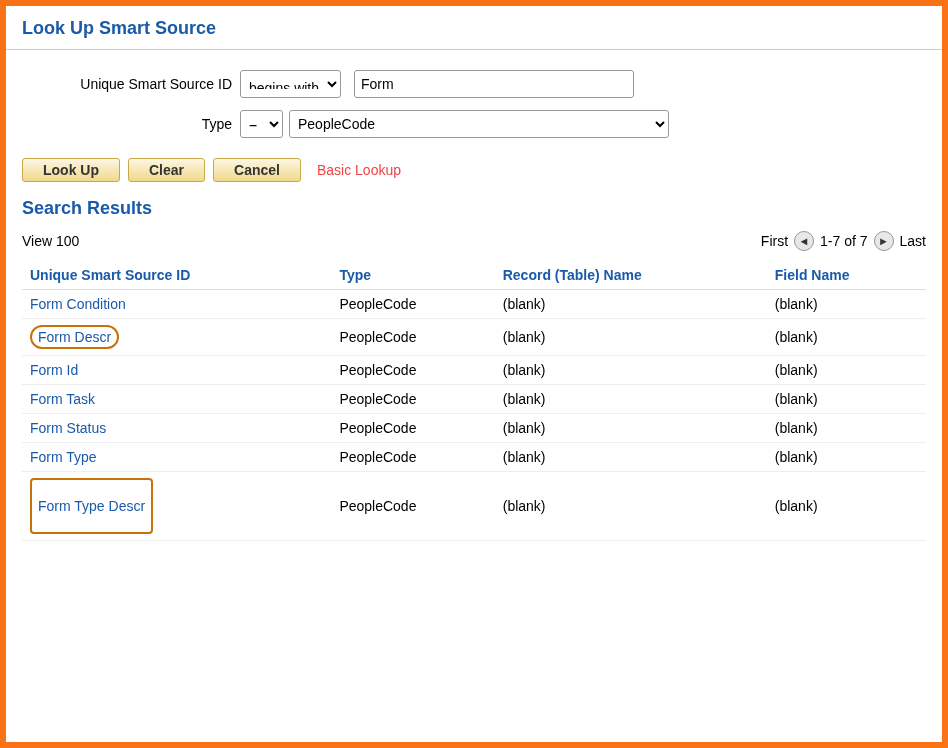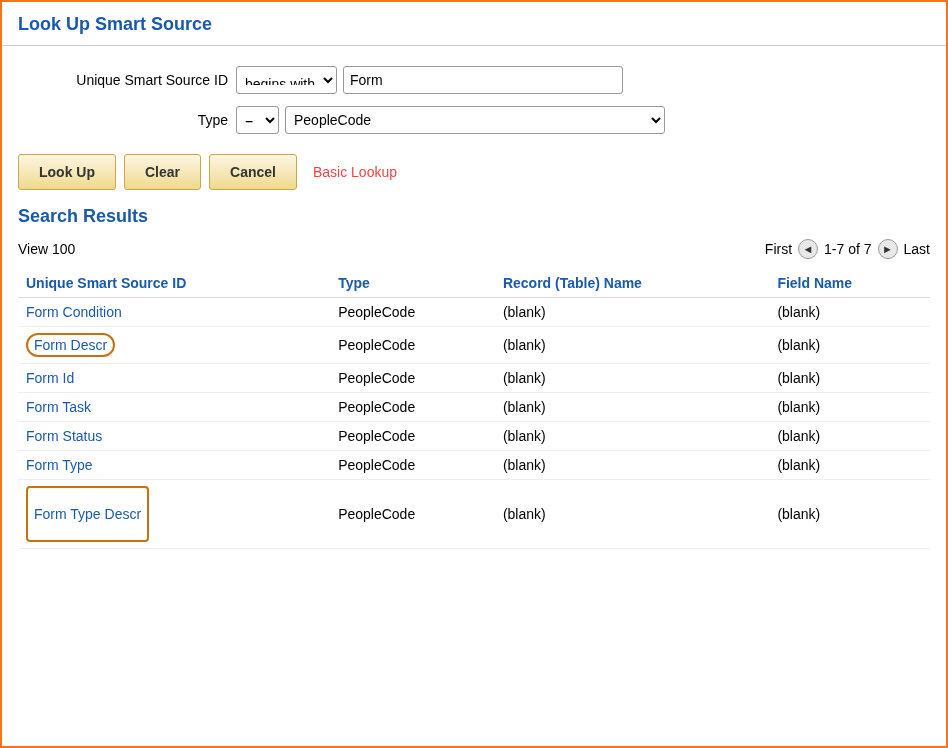--- a/index.html
+++ b/index.html
@@ -5,21 +5,21 @@
     * { box-sizing: border-box; margin: 0; padding: 0; }
     body {
       font-family: Arial, sans-serif;
       font-size: 14px;
       background: #fff;
       color: #000;
     }
     .window {
       width: 948px;
       min-height: 748px;
-      border: 2px solid #f97316;
+      border: 6px solid #f97316;
       background: #fff;
     }
     .title-bar {
       padding: 12px 16px 10px 16px;
       border-bottom: 1px solid #ccc;
     }
     .title-bar h1 {
       font-size: 18px;
       font-weight: bold;
       color: #1a5aaa;
@@ -52,42 +52,42 @@
       padding: 8px 4px;
       background: #fff;
       cursor: pointer;
     }
     input.value-field {
       height: 28px;
       border: 1px solid #999;
       border-radius: 3px;
       font-size: 14px;
       padding: 0 6px;
-      margin-left: 6px;
+      margin-left: 13px;
       width: 280px;
     }
     select.type-dropdown {
       height: 28px;
       border: 1px solid #999;
       border-radius: 3px;
       font-size: 14px;
       padding: 0 4px;
       background: #fff;
       cursor: pointer;
       width: 380px;
       margin-left: 6px;
     }
     .button-row {
       display: flex;
       align-items: center;
       gap: 8px;
       margin: 20px 0 16px 0;
     }
     .btn {
-      height: 36px;
+      height: 24px;
       padding: 0 20px;
       border: 1px solid #c8a84b;
       border-radius: 3px;
       background: linear-gradient(to bottom, #fdf6e3, #f0d98c);
       font-size: 14px;
       font-weight: bold;
       color: #333;
       cursor: pointer;
     }
     .link-btn {

